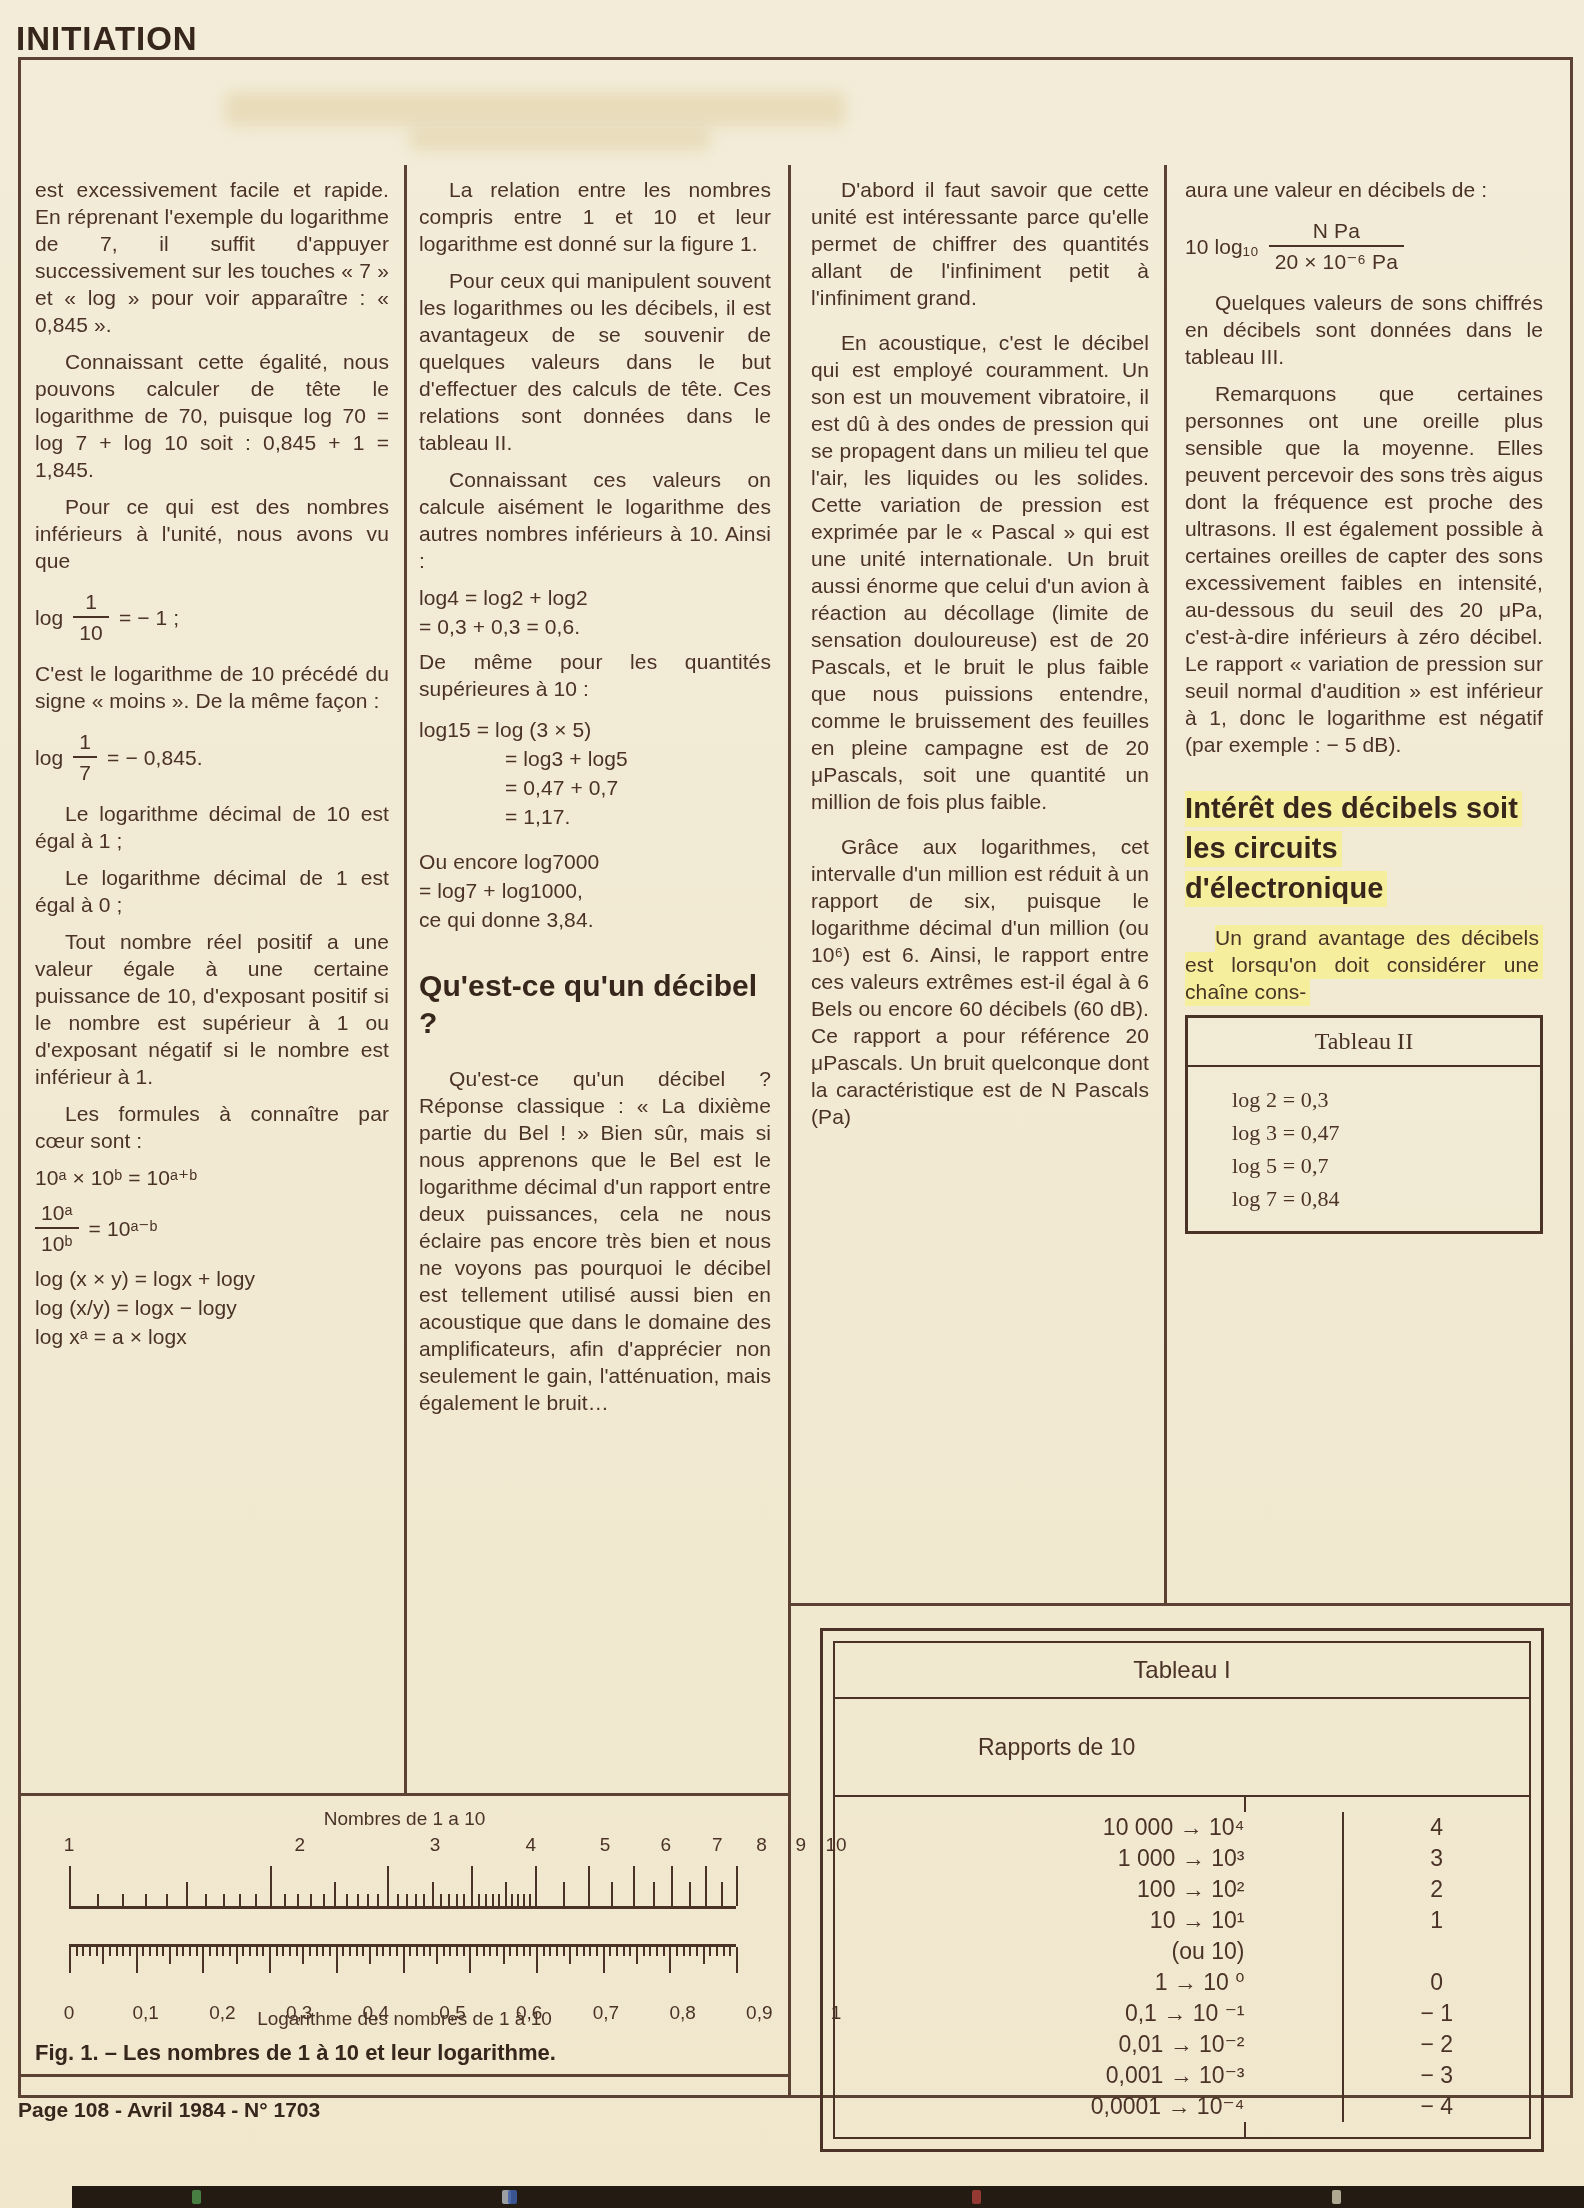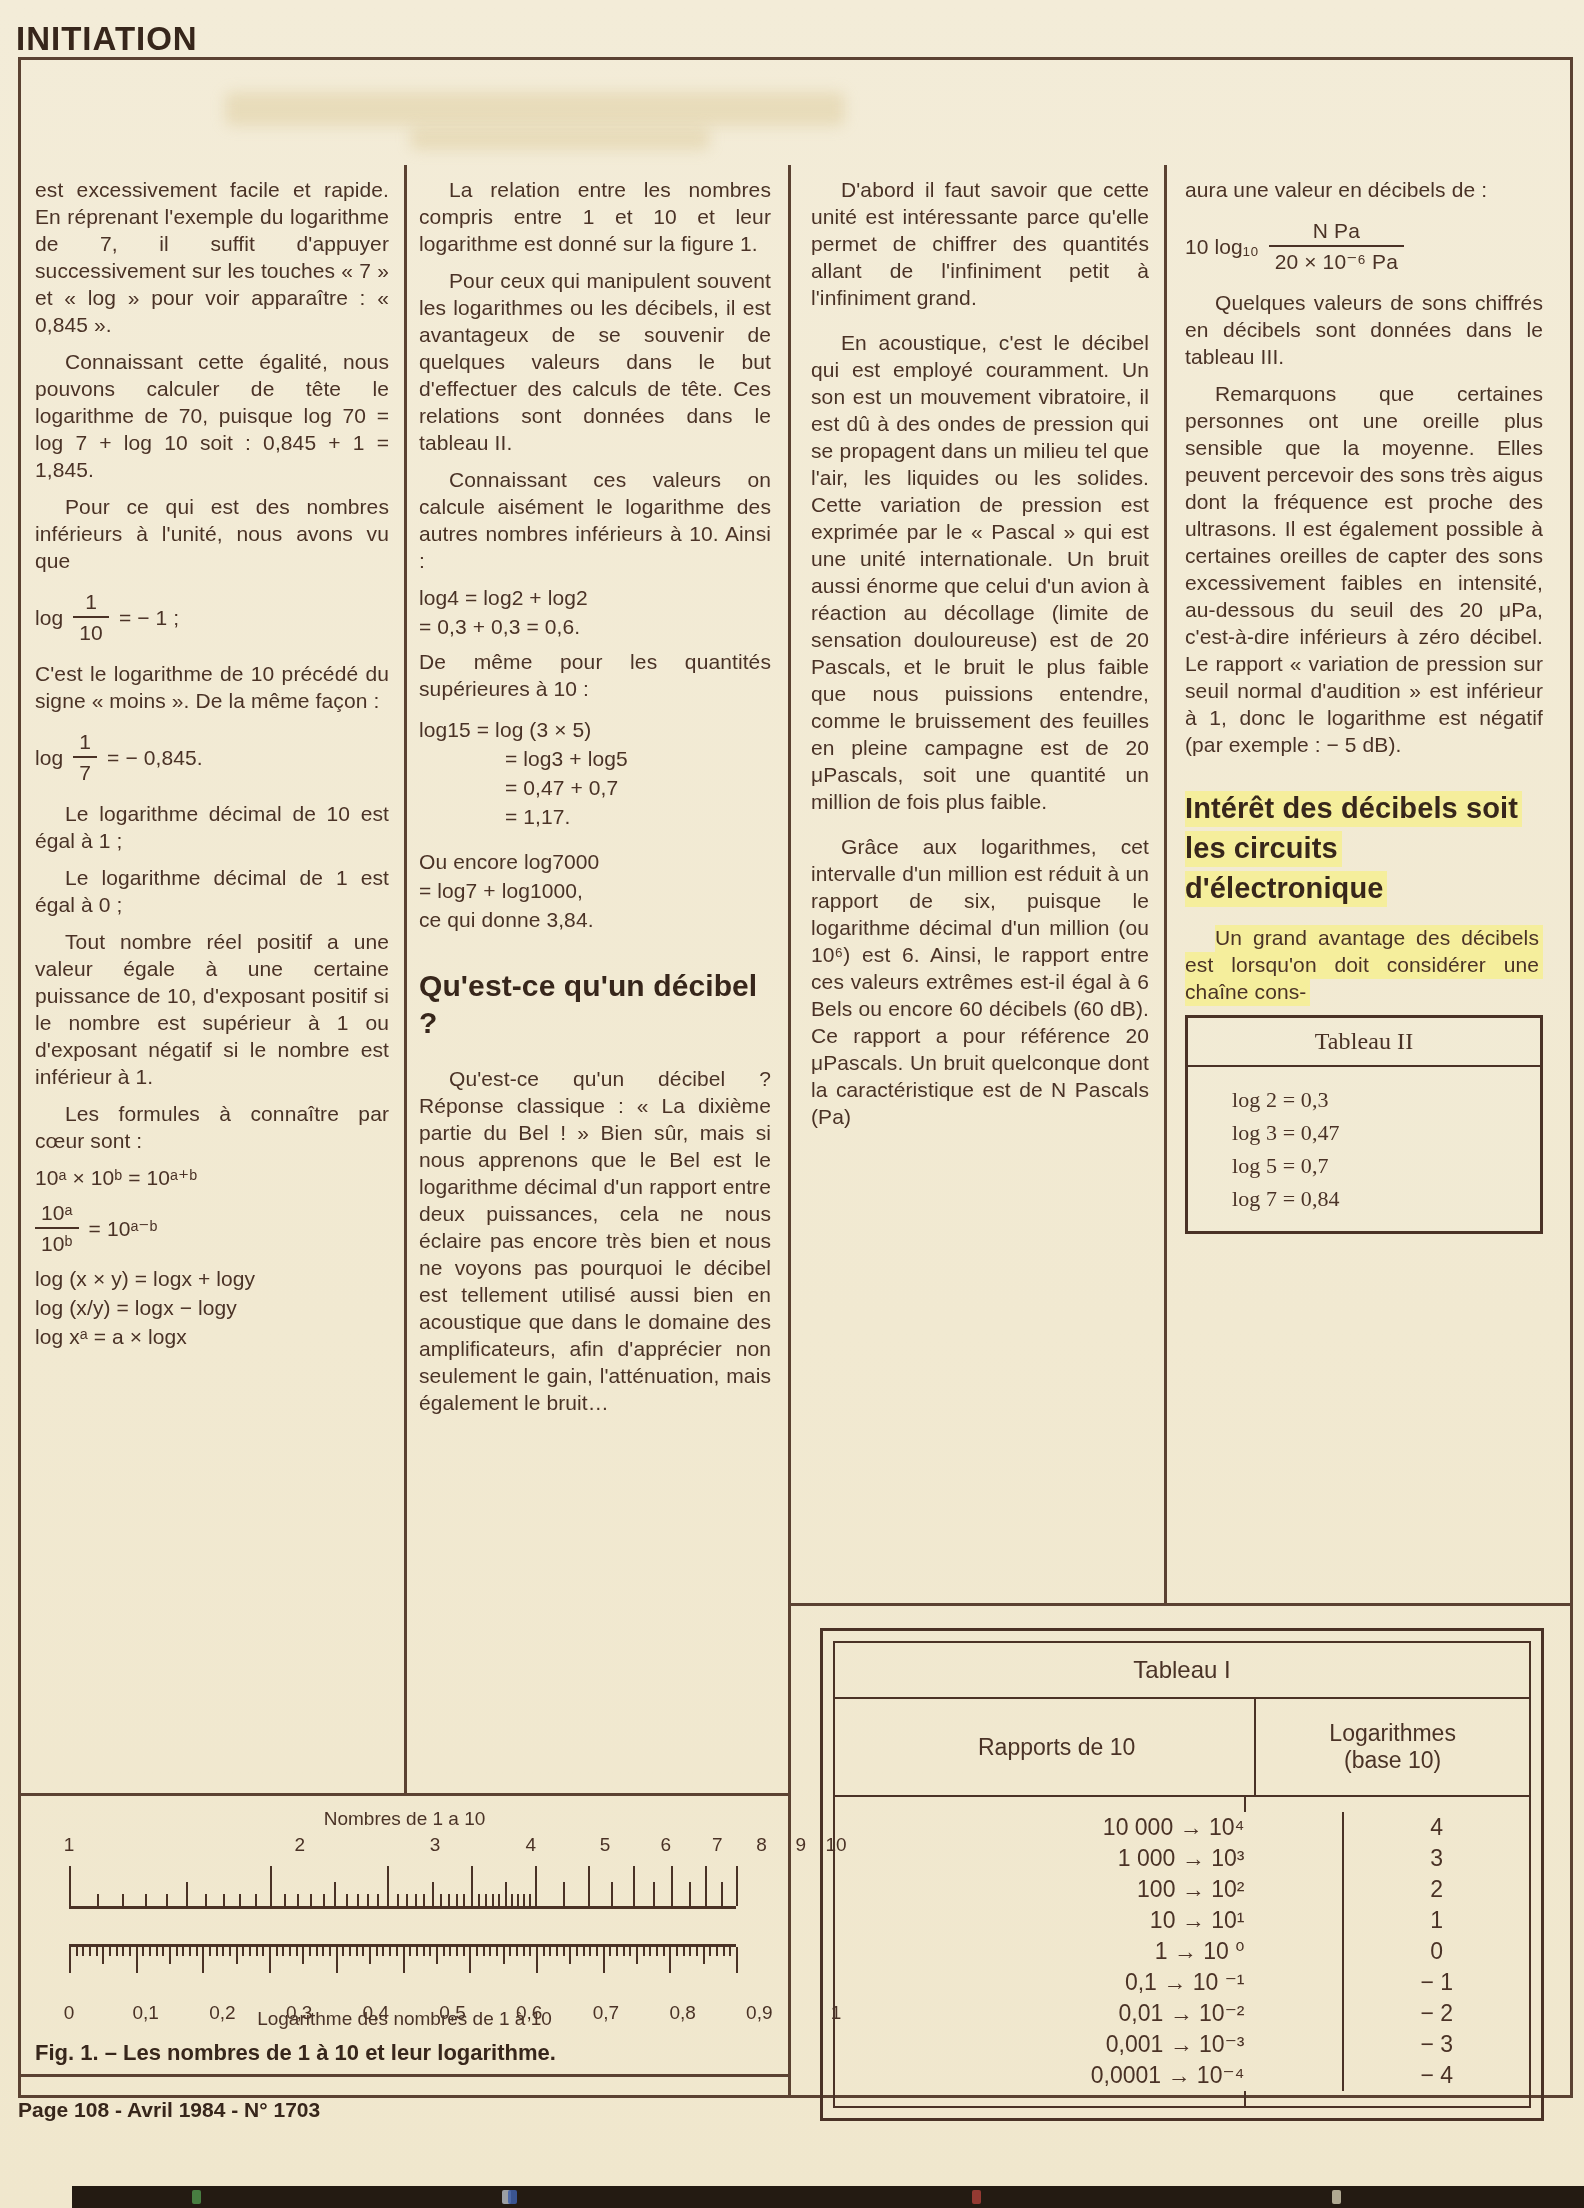--- a/index.html
+++ b/index.html
@@ -391,43 +391,44 @@
       <div class="fig-label fl-bottom">Logarithme des nombres de 1 à 10</div>
       <div class="fig-caption">Fig. 1. – Les nombres de 1 à 10 et leur logarithme.</div>
     </div>
 
     <div class="t1zone">
       <div class="t1-frame">
         <div class="t1-inner">
           <div class="t1-title">Tableau I</div>
           <div class="t1-row t1-head">
             <div class="cA">Rapports de 10</div>
-            <div class="cB">
-                <div>Logarithmes (base 10)</div>
-              </div>
           </div>
           <div class="t1-row t1-pad">
               <div class="cA"></div>
               <div class="cB"></div>
             </div>
           <div class="t1-row t1-body-row">
               <div class="cA">10 000 → 10⁴</div>
               <div class="cB">4</div>
             </div>
           <div class="t1-row t1-body-row">
               <div class="cA">1 000 → 10³</div>
               <div class="cB">3</div>
             </div>
           <div class="t1-row t1-body-row">
               <div class="cA">100 → 10²</div>
               <div class="cB">2</div>
             </div>
           <div class="t1-row t1-body-row">
               <div class="cA">10 → 10¹</div>
               <div class="cB">1</div>
+            </div>
+          <div class="t1-row t1-body-row">
+              <div class="cA">(ou 10)</div>
+              <div class="cB"></div>
             </div>
           <div class="t1-row t1-body-row">
               <div class="cA">1 → 10 ⁰</div>
               <div class="cB">0</div>
             </div>
           <div class="t1-row t1-body-row">
               <div class="cA">0,1 → 10 ⁻¹</div>
               <div class="cB">− 1</div>
             </div>
           <div class="t1-row t1-body-row">

